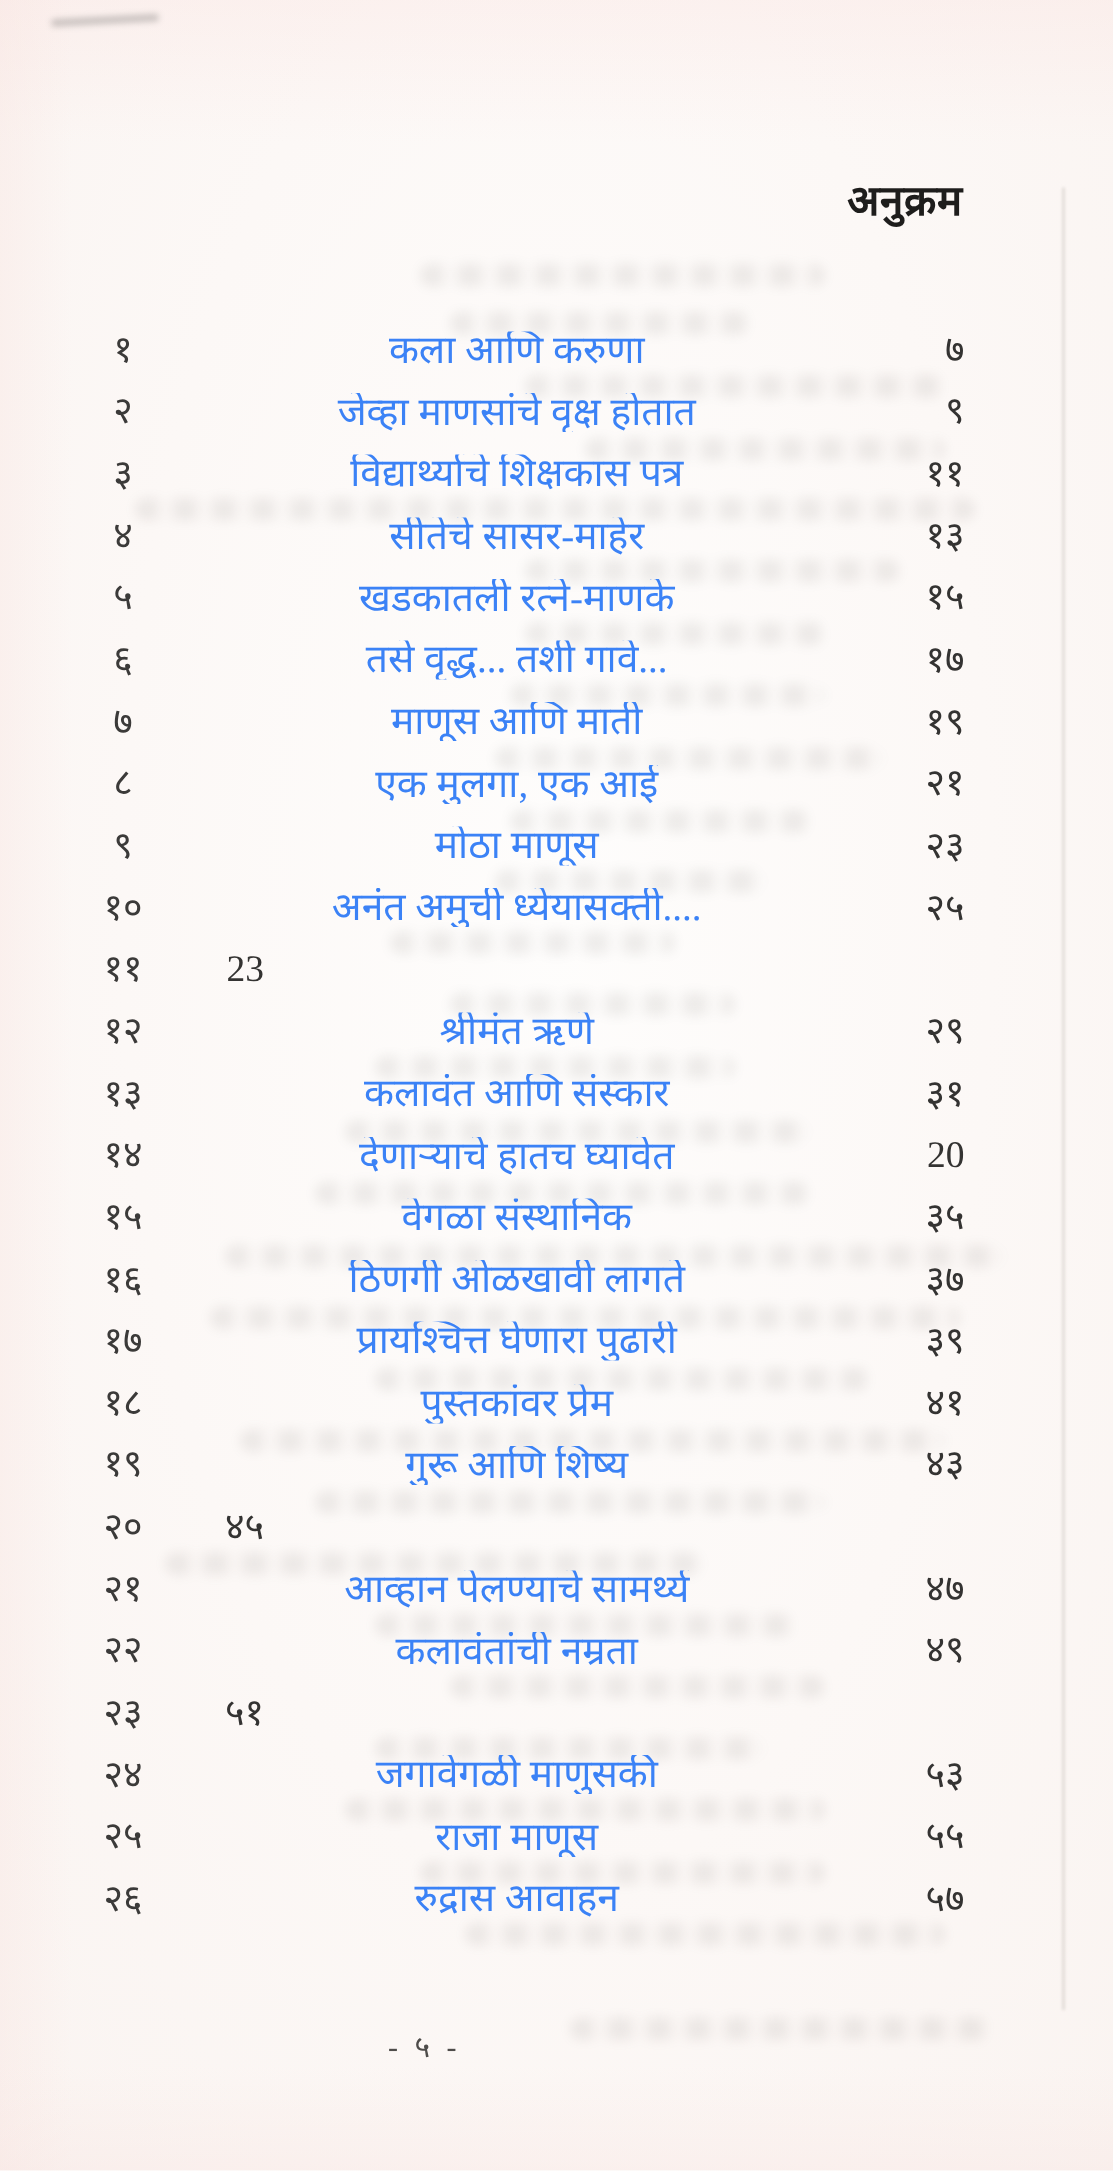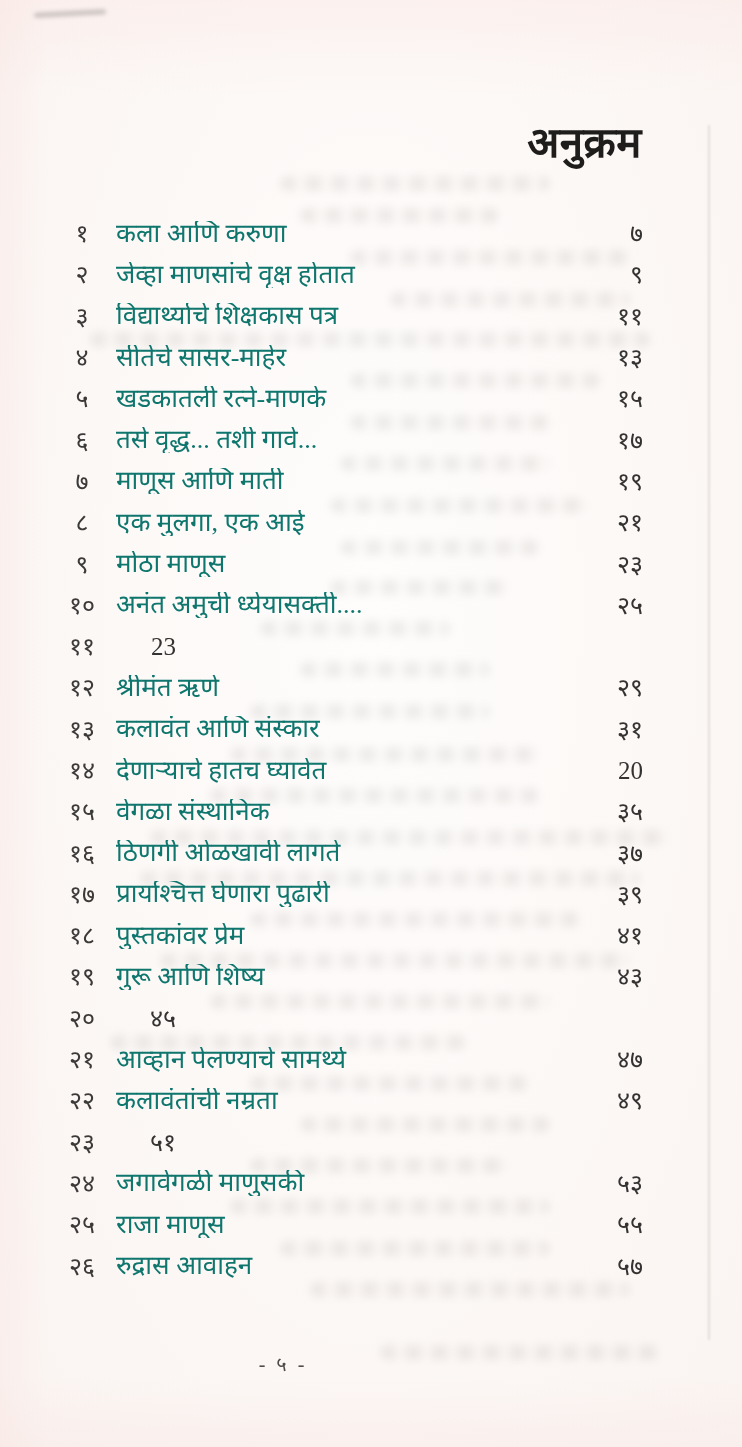--- a/index.html
+++ b/index.html
@@ -42,38 +42,38 @@
   .gh {
     position: absolute; height: 15px; border-radius: 8px;
     filter: blur(4px); opacity: 0.32;
     background: repeating-linear-gradient(90deg,
       rgba(125,120,115,0.38) 0 15px, rgba(125,120,115,0.07) 15px 26px);
     pointer-events: none;
   }
   
   .title {
     position: absolute; top: 120px; right: 100px; margin: 0;
-    font-size: 42px; font-weight: 700; color: #1e1d1c;
+    font-size: 28px; font-weight: 700; color: #1e1d1c;
     line-height: 1.1; letter-spacing: 0.5px;
   }
   .toc {
     position: absolute; left: 58px; top: 213px; width: 585px;
   }
   .row {
     height: 41.3px;
     display: flex; align-items: center;
   }
   .num {
     width: 48px; text-align: center;
     font-size: 25px; color: #3b3a39; line-height: 1;
   }
   .entry-title {
     flex: 1; padding-left: 10px;
-    font-size: 26px; color: #0f766e; line-height: 1;
-    white-space: nowrap; overflow: hidden;
+    font-size: 26px; color: #3b82f6; line-height: 1;
+    white-space: nowrap; overflow: hidden; text-align: center;
   }
   .pageno {
     width: 70px; text-align: right;
     font-size: 25px; color: #343332; line-height: 1;
   }
   .footer {
     position: absolute; top: 1350px; left: 228px; width: 110px;
     text-align: center;
     font-size: 20px; color: #4e4c4a; letter-spacing: 3px;
   }

